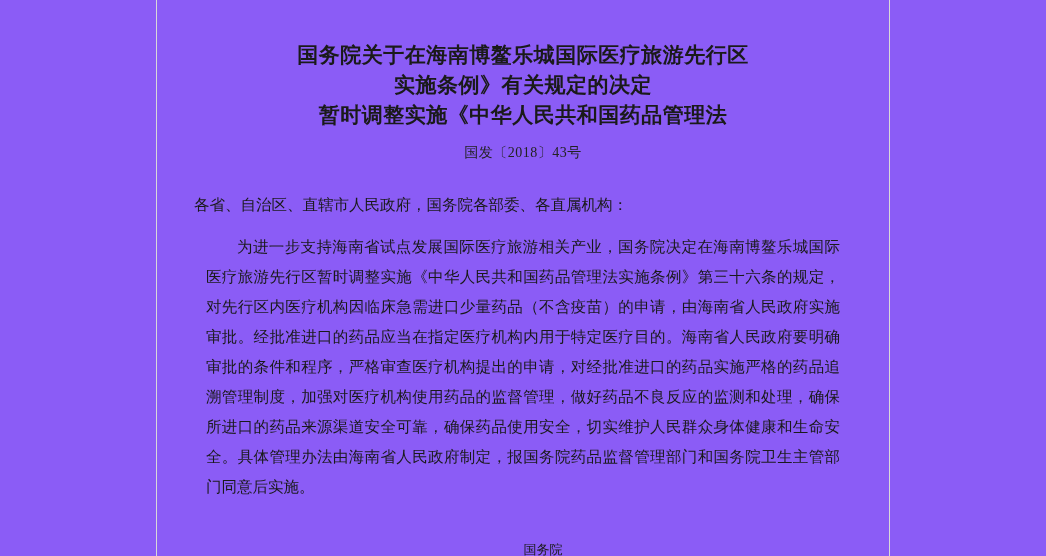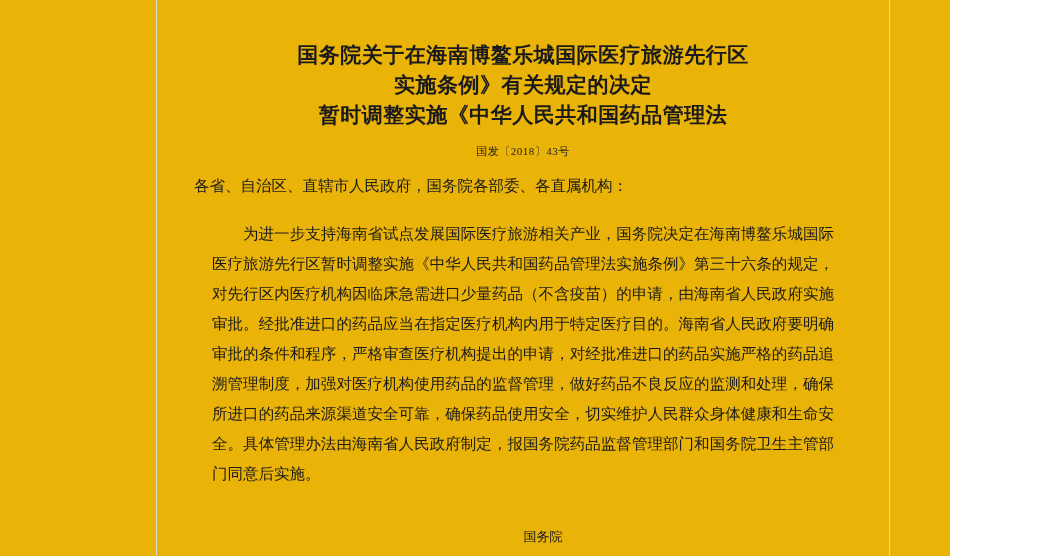--- a/index.html
+++ b/index.html
@@ -8,23 +8,23 @@
   }
   body {
     width: 1046px;
     height: 556px;
     background: #ffffff;
     font-family: "Liberation Serif", "DejaVu Serif", serif;
     overflow: hidden;
   }
   .page {
     position: relative;
-    width: 950px;
+    width: 1046px;
     height: 556px;
-    background: #eab308;
+    background: #8b5cf6;
   }
   
   .rule {
     position: absolute;
     top: 0;
     width: 1px;
     height: 556px;
     background: #d8d8d8;
   }
   .rule-left  { left: 156px; }
@@ -46,40 +46,40 @@
   }
   .title-line {
     font-size: 21px;
     font-weight: bold;
     color: #1a1a1a;
     line-height: 30px;
     letter-spacing: 0.5px;
   }
   .doc-number {
     text-align: center;
-    font-size: 11px;
+    font-size: 14px;
     color: #222222;
     margin-top: 14px;
     letter-spacing: 0.5px;
   }
 
   .salutation {
-    margin-top: 12px;
+    margin-top: 28px;
     font-size: 15.5px;
     color: #1a1a1a;
     line-height: 30px;
   }
   .body-para {
     font-size: 15.5px;
     color: #1a1a1a;
     line-height: 30px;
     text-align: justify;
     text-justify: inter-ideograph;
     text-indent: 2em;
-    margin: 18px;
+    margin: 12px;
   }
 
   .signature {
     margin-top: 33px;
     text-align: center;
     font-size: 13px;
     color: #1a1a1a;
     line-height: 29px;
   }
   .signature .issuer {

